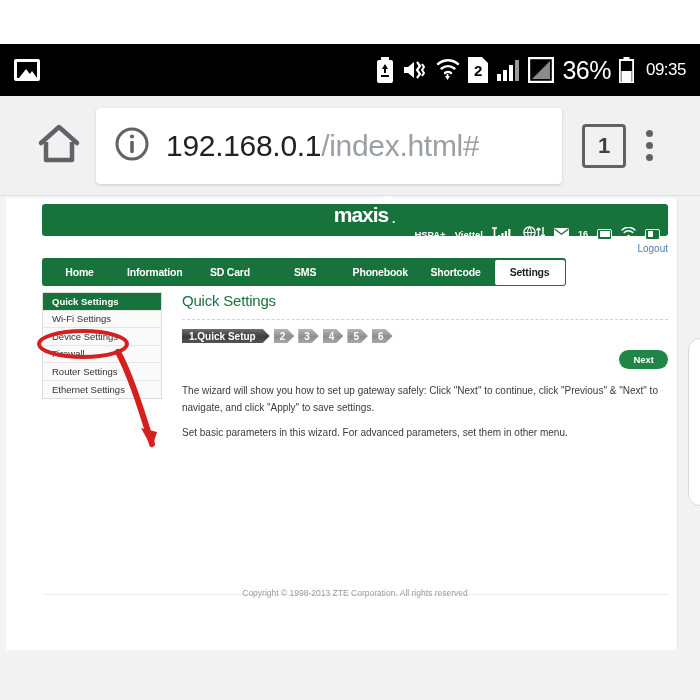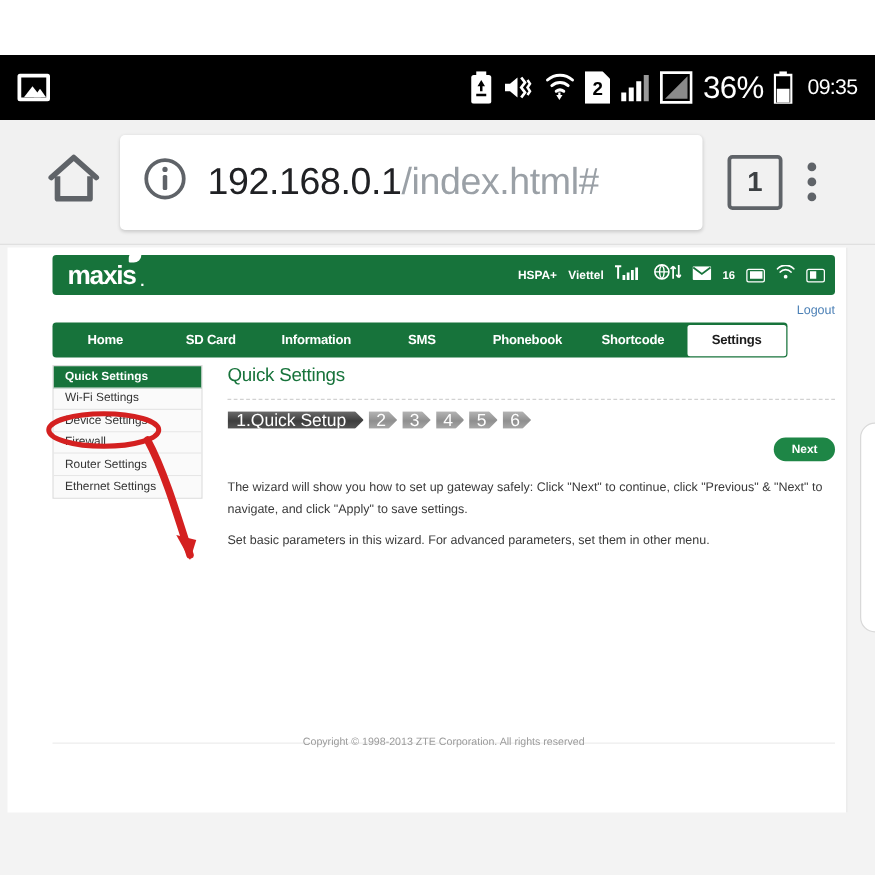--- a/index.html
+++ b/index.html
@@ -77,21 +77,21 @@
     background: #ffffff; border-right: 1px solid #e6e6e6;
   }
   .next-card {
     position: absolute; left: 688px; top: 142px; width: 60px; height: 168px;
     background: #ffffff; border: 1px solid #d9d9d9; border-radius: 12px;
   }
 
   .brandbar {
     position: absolute; left: 42px; top: 8px; width: 626px; height: 32px;
     background: #17733b; border-radius: 3px;
-    display: flex; align-items: center;
+    display: flex; align-items: center; flex-direction: column;
   }
   .logo {
     color:#fff; font-size: 21px; font-weight: 700; letter-spacing: -1px;
     margin-left: 12px; position: relative; line-height: 1;
   }
   .logo .dot { position:absolute; right:-6px; bottom:0px; font-size:12px; }
   .logo .leaf {
     position:absolute; right: -4px; top:-9px; width:10px; height:9px;
     background:#fff; border-radius: 60% 10% 60% 10%;
   }
@@ -102,22 +102,22 @@
     width:15px; height:11px; border:1.6px solid #fff; border-radius:2px;
     display:inline-block; position:relative; background:#17733b;
   }
   .greenbox.filled:after{content:"";position:absolute;inset:1.5px;background:#fff;}
   .greenbox.half:after{content:"";position:absolute;left:1.5px;top:1.5px;bottom:1.5px;width:5px;background:#fff;}
 
   .logout-row { position:absolute; left:42px; top:42px; width:626px; text-align:right; }
   .logout-link { font-size:10px; color:#4a7fb5; text-decoration:none; }
 
   .tabs {
-    position: absolute; left: 42px; top: 62px; width: 588px; height: 28px;
-    background:#17733b; border-radius: 3px; display:flex; align-items:stretch;
+    position: absolute; left: 42px; top: 62px; width: 524px; height: 28px;
+    background:#17733b; border-radius: 3px; display:flex; align-items:stretch;justify-content:flex-end;
   }
   .tab {
     flex:1; display:flex; align-items:center; justify-content:center;
     color:#ffffff; font-size: 10.5px; font-weight: 700; letter-spacing:-0.2px;
   }
   .tab.active { background:#ffffff; color:#1d1d1d; border-radius:2px; margin:1.5px; flex: 0.93; }
 
   .sidebar {
     position:absolute; left:42px; top:96px; width:120px;
     border:1px solid #dcdcdc; background:#fbfbfb;
@@ -129,21 +129,21 @@
   .side-item:last-child { border-bottom:none; }
   .side-item.active { background:#17733b; color:#ffffff; font-weight:700; }
 
   .content { position:absolute; left:182px; top:96px; width: 486px; }
   .content-title { color:#17733b; font-size:15px; font-weight:400; letter-spacing:-0.2px; }
   .divider { border-top:1px dashed #d2d2d2; margin-top:10px; }
 
   .steps { display:flex; align-items:center; margin-top:9px; height:14px; }
   .chev {
     height:14px; display:flex; align-items:center; justify-content:center;
-    color:#ffffff; font-size:14px; font-weight:400; position:relative;
+    color:#ffffff; font-size:10px; font-weight:700; position:relative;
     padding: 0 9px 0 6px; margin-right:4px;
     background: linear-gradient(180deg,#b5b5b5 0%,#8f8f8f 55%,#a8a8a8 100%);
     clip-path: polygon(0 0, calc(100% - 7px) 0, 100% 50%, calc(100% - 7px) 100%, 0 100%);
   }
   .chev.active {
     background: linear-gradient(180deg,#6d6d6d 0%,#3d3d3d 55%,#555 100%);
     padding: 0 14px 0 7px;
   }
   .next-btn {
     margin-top:7px; float:right; background:#1e8646; color:#fff;
@@ -307,22 +307,22 @@
         <span class="greenbox half"></span>
       </div>
     </div>
 
     <div class="logout-row">
       <a class="logout-link" href="#">Logout</a>
     </div>
 
     <div class="tabs">
       <div class="tab">Home</div>
+      <div class="tab">Information</div>
       <div class="tab">SD Card</div>
-      <div class="tab">Information</div>
       <div class="tab">SMS</div>
       <div class="tab">Phonebook</div>
       <div class="tab">Shortcode</div>
       <div class="tab active">Settings</div>
     </div>
 
     <div class="sidebar">
       <div class="side-item active">Quick Settings</div>
       <div class="side-item">Wi-Fi Settings</div>
       <div class="side-item">Device Settings</div>

